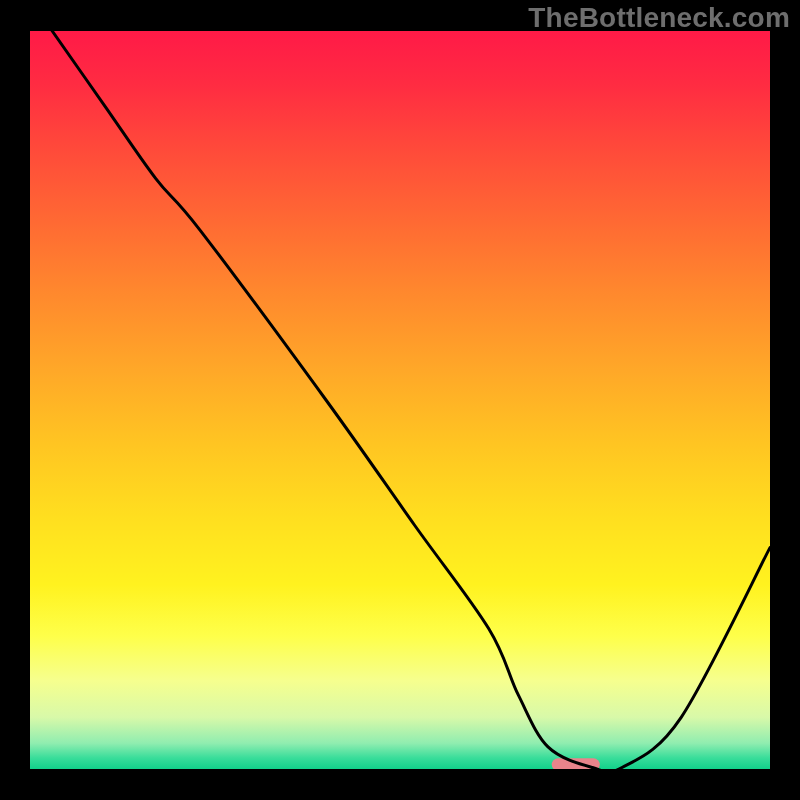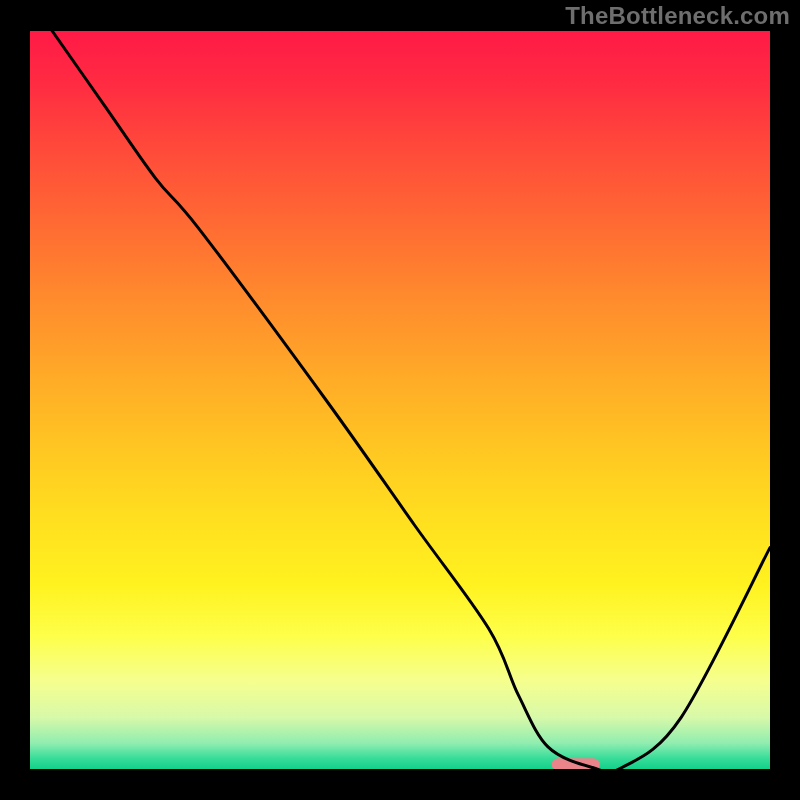--- a/index.html
+++ b/index.html
@@ -19,21 +19,21 @@
   }
   .plot-area {
     position: absolute;
     box-sizing: border-box;
   }
   .watermark {
     position: absolute;
     top: 2px;
     right: 10px;
     color: #6e6e6e;
-    font-size: 24px;
+    font-size: 28px;
     font-weight: 600;
     letter-spacing: 0.2px;
     user-select: none;
   }
   svg {
     position: absolute;
     left: 0; top: 0;
   }
 </style>
 </head>

